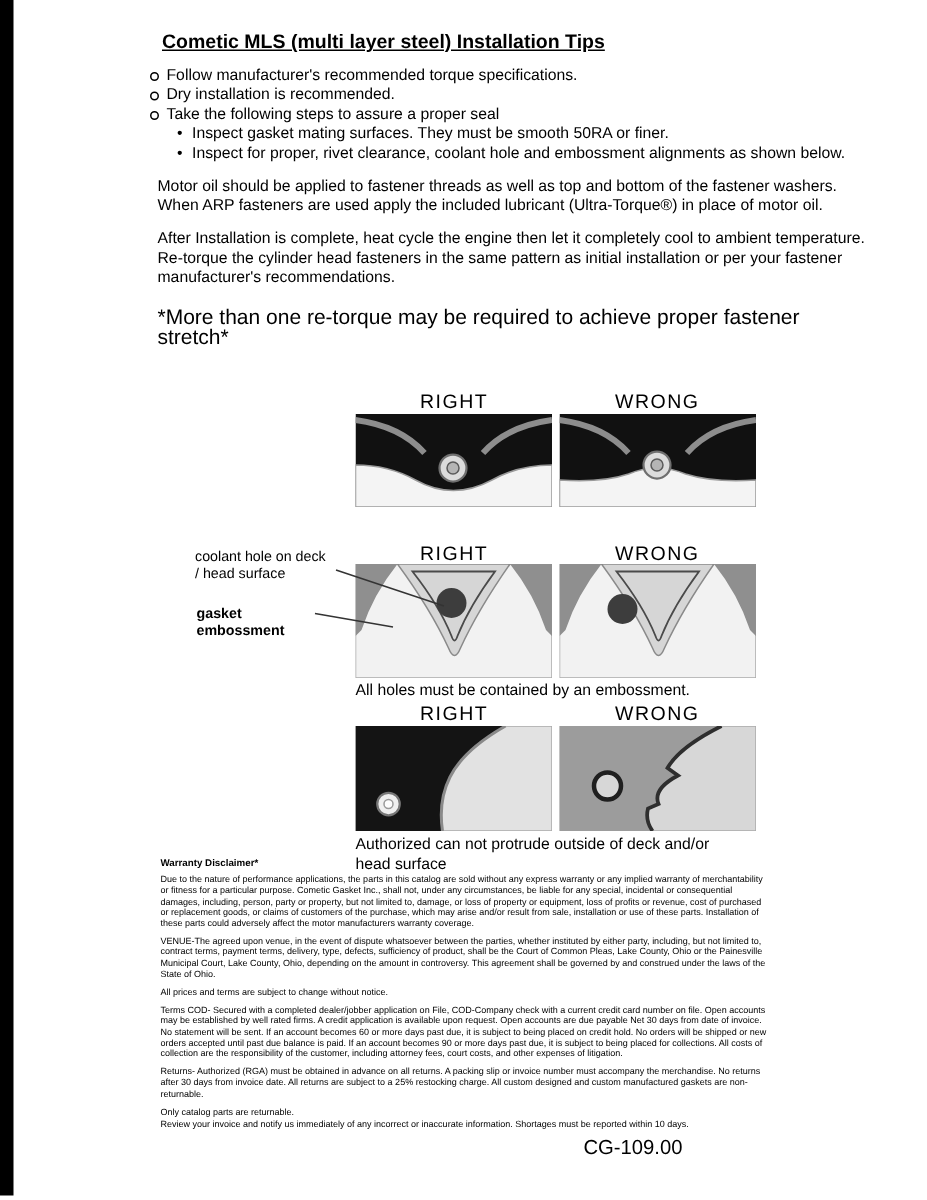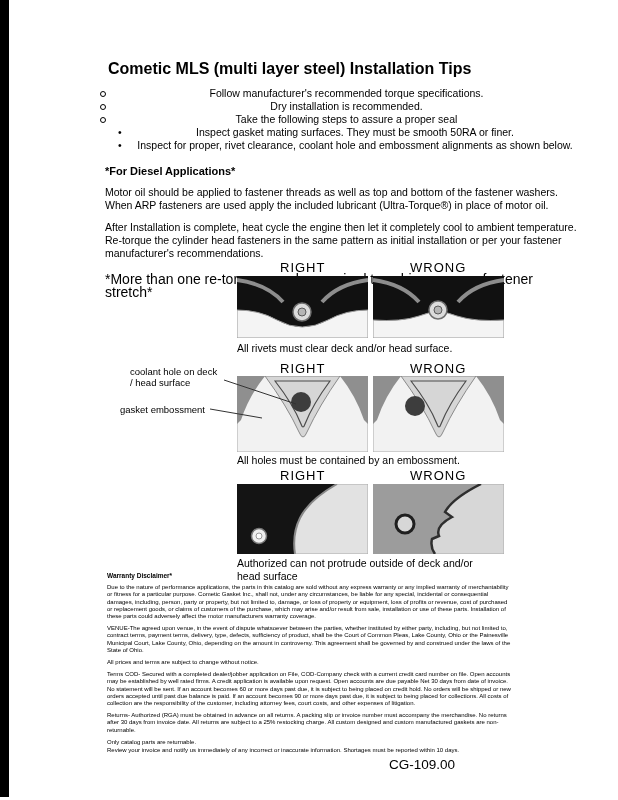--- a/index.html
+++ b/index.html
@@ -4,23 +4,23 @@
 <style>
   * { margin:0; padding:0; box-sizing:border-box; }
   html,body { background:#ffffff; }
   body {
     position:relative; width:618px; height:800px; overflow:hidden;
     font-family:"Liberation Sans", sans-serif; color:#000;
   }
   .left-bar { position:absolute; left:0; top:0; width:9px; height:797px; background:#000; }
 
   .content { position:absolute; left:96px; top:20px; width:486px; }
-  .title { font-size:16px; font-weight:bold; margin-left:12px;margin-top:40px; }
+  .title { font-size:13px; font-weight:bold; text-decoration:underline; margin-left:12px; }
   .tips { list-style:none; margin:9px 0 0 4px; font-size:10.5px; line-height:13px; }
-  .tips li { position:relative; padding-left:11px;text-align:center; }
+  .tips li { position:relative; padding-left:11px; }
   .tips li.o::before { content:""; position:absolute; left:0; top:4px; width:4px; height:4px;
     border:1px solid #000; border-radius:50%; }
   .tips li.sub { margin-left:18px; padding-left:10px; }
   .tips li.sub::before { content:"\2022"; position:absolute; left:0; top:0; }
   .diesel-heading { font-size:11px; font-weight:bold; margin:13px 0 0 9px; }
   p.body-para { font-size:10.5px; line-height:13px; width:476px; margin:9px 0 0 9px; }
   p.note { font-size:14px; line-height:13px; margin:13px 0 0 9px; }
 
   .diagrams { position:absolute; left:0; top:230px; width:618px; height:345px;margin-top:28px; }
   .dg-label { position:absolute; font-size:13px; letter-spacing:1px; }
@@ -46,21 +46,20 @@
 
 <div class="content">
   <h1 class="title">Cometic MLS (multi layer steel) Installation Tips</h1>
   <ul class="tips">
     <li class="o">Follow manufacturer's recommended torque specifications.</li>
     <li class="o">Dry installation is recommended.</li>
     <li class="o">Take the following steps to assure a proper seal</li>
     <li class="sub">Inspect gasket mating surfaces.  They must be smooth 50RA or finer.</li>
     <li class="sub">Inspect for proper, rivet clearance, coolant hole and embossment alignments as shown below.</li>
   </ul>
-  <h2 class="diesel-heading">*For Diesel Applications*</h2>
   <p class="body-para">Motor oil should be applied to fastener threads as well as top and bottom of the fastener washers. When ARP fasteners are used apply the included lubricant (Ultra-Torque®) in place of motor oil.</p>
   <p class="body-para">After Installation is complete, heat cycle the engine then let it completely cool to ambient temperature. Re-torque the cylinder head fasteners in the same pattern as initial installation or per your fastener manufacturer's recommendations.</p>
   <p class="note">*More than one re-torque may be required to achieve proper fastener stretch*</p>
 </div>
 
 <div class="diagrams">
 
   <div class="dg-label" style="left:280px; top:2px;">RIGHT</div>
   <div class="dg-label" style="left:410px; top:2px;">WRONG</div>
 
@@ -77,27 +76,26 @@
   <div class="dg-img" style="left:373px; top:18px;">
     <svg viewBox="0 0 131 62" width="131" height="62">
       <rect width="131" height="62" fill="#111"></rect>
       <path d="M0,4 Q30,8 46,26" stroke="#8d8d8d" stroke-width="4" fill="none"></path>
       <path d="M131,4 Q101,8 85,26" stroke="#8d8d8d" stroke-width="4" fill="none"></path>
       <path d="M0,62 L0,44 Q28,46 46,40 Q65,32 84,40 Q103,46 131,44 L131,62 Z" fill="#f4f4f4" stroke="#9a9a9a" stroke-width="1"></path>
       <circle cx="65" cy="34" r="9" fill="#dcdcdc" stroke="#6f6f6f" stroke-width="1.5"></circle>
       <circle cx="65" cy="34" r="4" fill="#b5b5b5" stroke="#5a5a5a" stroke-width="1"></circle>
     </svg>
   </div>
-  <div class="dg-caption" style="left:237px; top:84px;">All rivets must clear deck and/or head surface.</div>
 
   <div class="dg-label" style="left:280px; top:103px;">RIGHT</div>
   <div class="dg-label" style="left:410px; top:103px;">WRONG</div>
 
   <div class="pointer-label" style="left:130px; top:108px; width:92px;">coolant hole on deck / head surface</div>
-  <div class="pointer-label" style="left:120px; top:146px; width:88px;">gasket embossment</div>
+  <div class="pointer-label" style="left:131px; top:146px; width:88px;font-weight:bold;">gasket embossment</div>
 
   <div class="dg-img" style="left:237px; top:118px;">
     <svg viewBox="0 0 131 76" width="131" height="76">
       <rect width="131" height="76" fill="#f2f2f2" stroke="#aaa" stroke-width="1"></rect>
       <path d="M0,0 L28,0 Q12,20 4,44 L0,48 Z" fill="#8f8f8f"></path>
       <path d="M131,0 L103,0 Q119,20 127,44 L131,48 Z" fill="#8f8f8f"></path>
       <path d="M28,0 L103,0 Q82,30 70,56 Q66,66 62,56 Q50,30 28,0 Z" fill="#d6d6d6" stroke="#8a8a8a" stroke-width="1"></path>
       <path d="M38,5 L93,5 Q76,28 68,48 Q66,54 64,48 Q56,28 38,5 Z" fill="none" stroke="#4a4a4a" stroke-width="1.2"></path>
       <circle cx="64" cy="26" r="10" fill="#3d3d3d"></circle>
     </svg>

